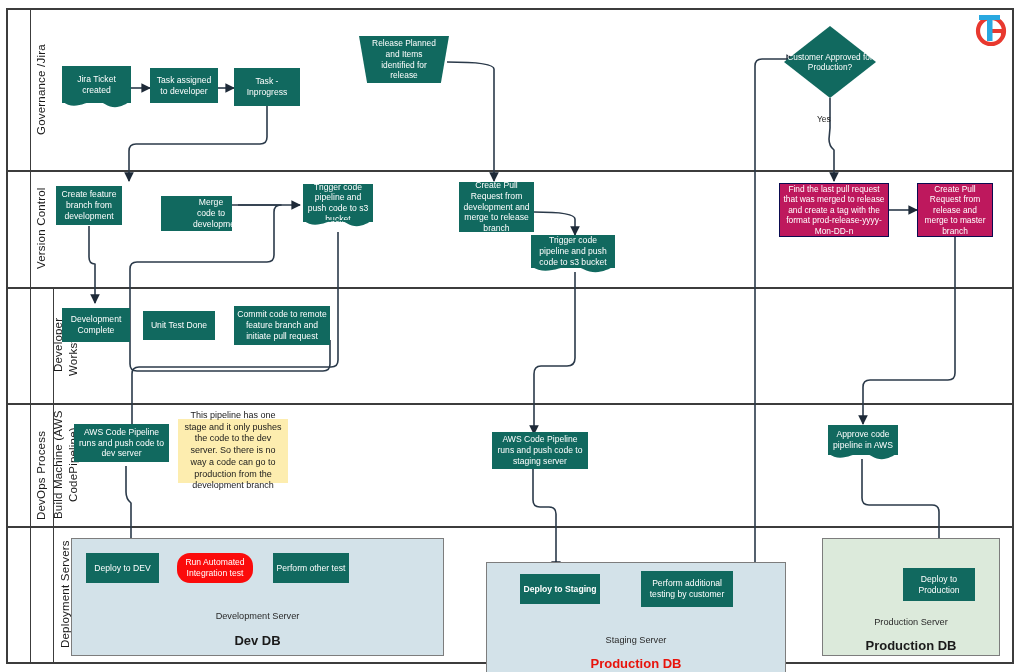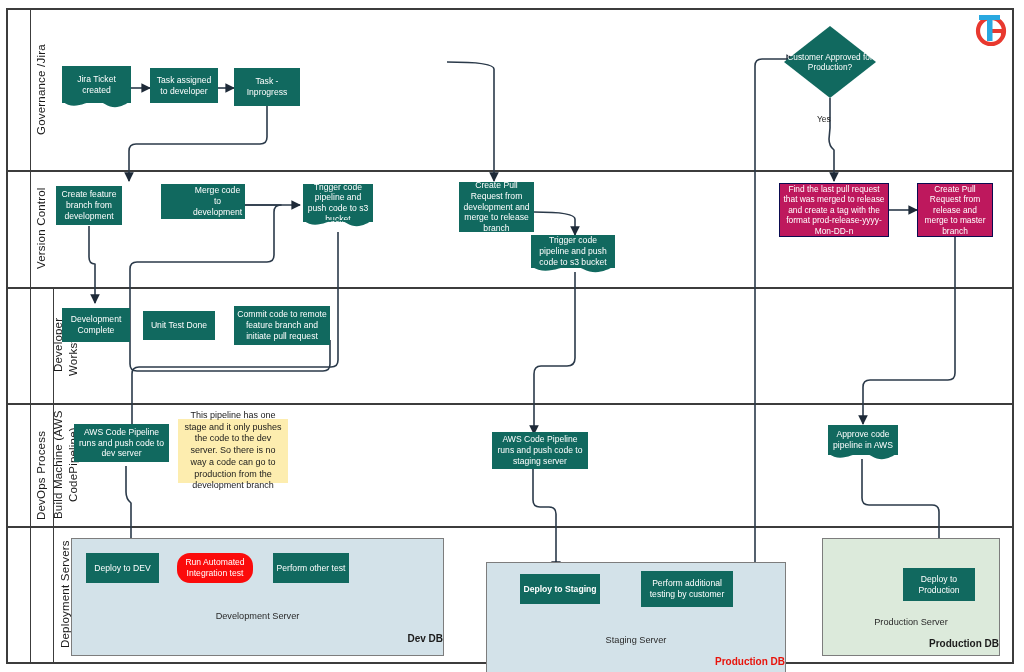--- a/index.html
+++ b/index.html
@@ -44,21 +44,21 @@
 
   .note{position:absolute;box-sizing:border-box;background:#fdedaf;
     display:flex;align-items:center;justify-content:center;text-align:center;
     color:#1b1b1b;font-size:9px;line-height:1.3;padding:4px 6px;}
 
   .panel{position:absolute;box-sizing:border-box;border:1.5px solid #7d7d7d;}
   .panel.dev{background:#d3e2e9;}
   .panel.stg{background:#d3e2e9;}
   .panel.prd{background:#dceadb;}
   .panel-title{position:absolute;width:100%;text-align:center;font-size:9.2px;color:#2a2a2a;}
-  .panel-db{position:absolute;width:100%;text-align:right;font-size:10px;font-weight:bold;color:#1b1b1b;}
+  .panel-db{position:absolute;width:100%;text-align:center;font-size:13px;font-weight:bold;color:#1b1b1b;}
   .panel-db.red{color:#e8130b;}
 
   svg.wires{position:absolute;left:0;top:0;width:1024px;height:672px;pointer-events:none;}
 
   .logo{position:absolute;right:14px;top:10px;width:40px;height:38px;}
   .edge-lbl{position:absolute;font-size:8.4px;color:#1b1b1b;}
 </style>
 </head>
 <body>
 
@@ -141,33 +141,37 @@
   </div>
 
   <div class="node" style="left:150px;top:68px;width:68px;height:35px;">
     <span>Task assigned to developer</span>
   </div>
 
   <div class="node" style="left:234px;top:68px;width:66px;height:38px;">
     <span>Task - Inprogress</span>
   </div>
 
+  <div class="trap" style="left:359px;top:36px;width:90px;height:47px;">
+    <div class="shape"></div>
+    <div class="txt">Release Planned and Items identified for release</div>
+  </div>
 
   <div class="diamond" style="left:784px;top:26px;width:92px;height:72px;">
     <div class="shape"></div>
     <div class="txt">Customer Approved for Production?</div>
   </div>
 
   <div class="edge-lbl" style="left:817px;top:114px;">Yes</div>
 
   <div class="node" style="left:56px;top:186px;width:66px;height:39px;">
     <span>Create feature branch from development</span>
   </div>
 
-  <div class="node" style="left:161px;top:184px;width:84px;height:35px;padding-left:32px;">
+  <div class="node" style="left:161px;top:196px;width:71px;height:35px;padding-left:32px;">
     <span>Merge code to development</span>
   </div>
 
   <div class="node doc" style="left:303px;top:184px;width:70px;height:38px;">
     <span>Trigger code pipeline and push code to s3 bucket</span>
     <div class="wave">
       <svg viewBox="0 0 100 11" preserveAspectRatio="none">
           <path d="M0,0 C22,13 40,-6 62,3 C78,10 90,4 100,0 L100,0 L0,0 Z" fill="#11695f"></path>
         </svg>
     </div>

